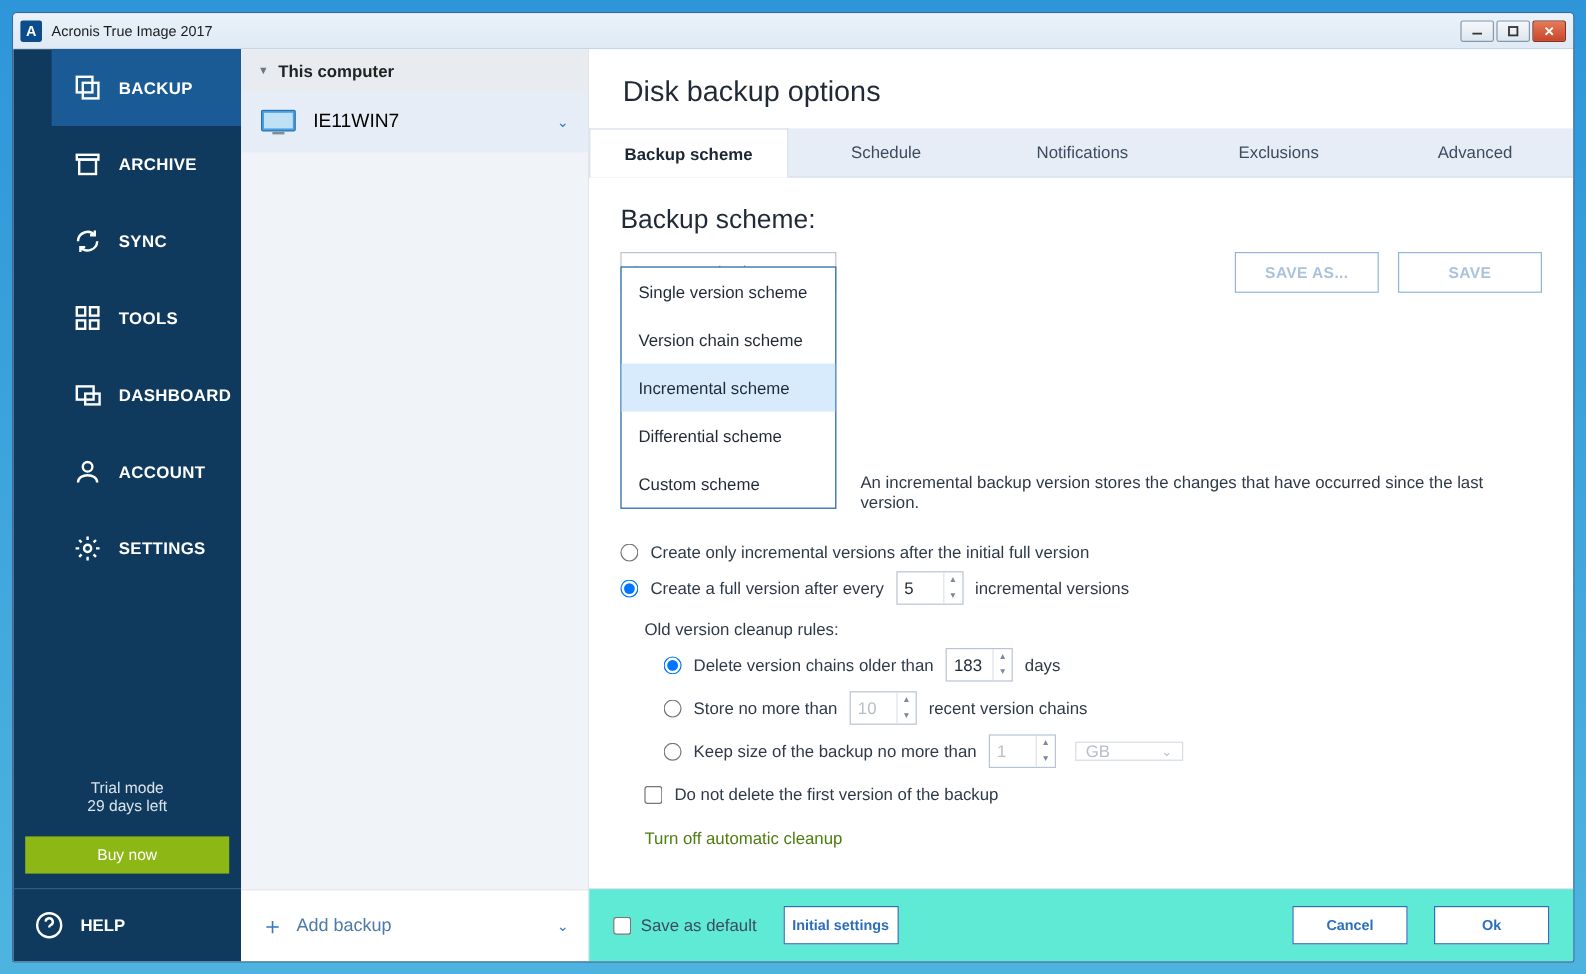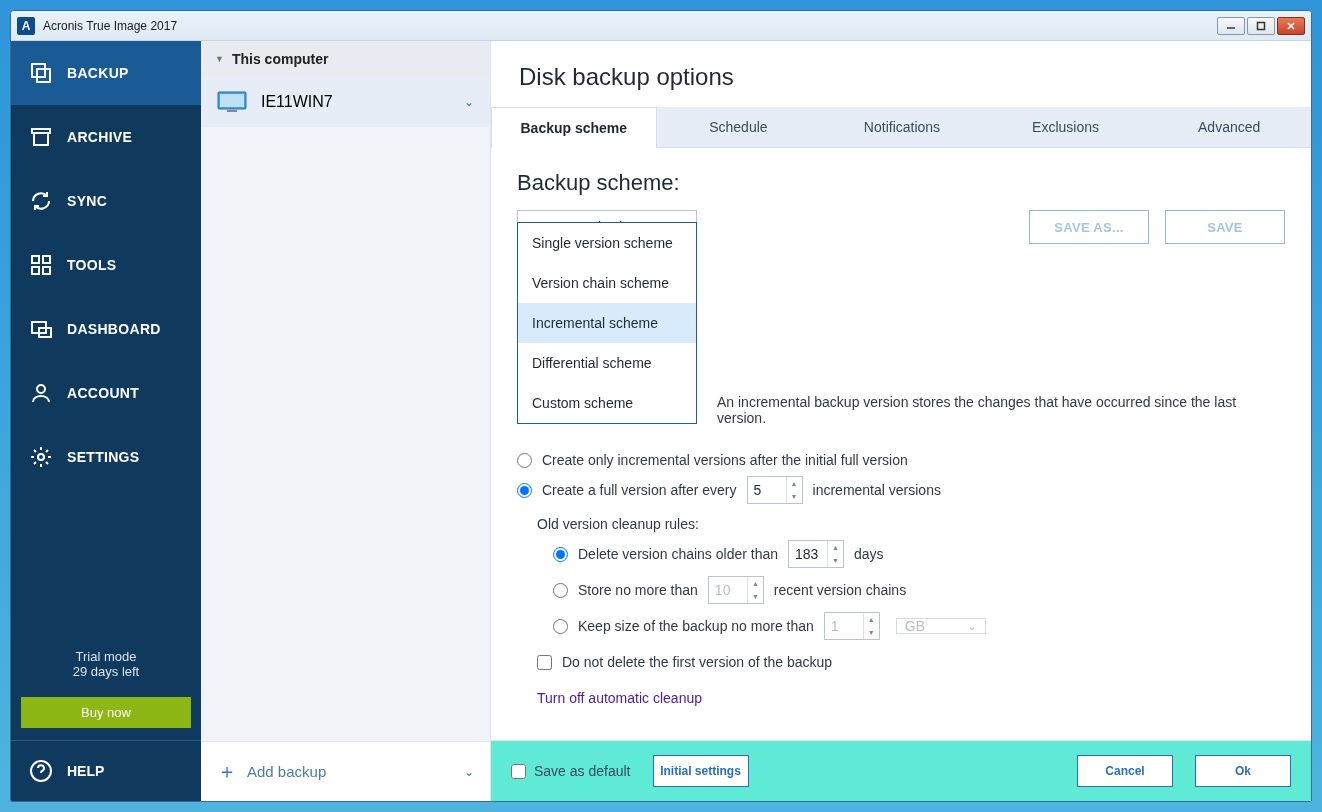--- a/index.html
+++ b/index.html
@@ -46,21 +46,21 @@
   }
   .winbtn.close { background: linear-gradient(#e67a59,#c9452a); border-color: #8a2c16; color: #fff; }
   .body { flex: 1; display: flex; min-height: 0; }
   .sidebar {
     width: 190px;
     background: #0f3a5e;
     color: #fff;
     display: flex;
     flex-direction: column;
   }
-  .nav { flex: 1; }
+  .nav { flex: 1; padding-left: 32px; }
   .nav-item {
     display: flex;
     align-items: center;
     gap: 14px;
     padding: 20px 18px;
     font-size: 14px;
     font-weight: 600;
     letter-spacing: 0.3px;
     cursor: pointer;
   }
@@ -200,21 +200,21 @@
   .num-input.disabled { color:#b7bec8; }
   .spin { position: absolute; right: 0; top: 0; bottom: 0; width: 16px; border-left: 1px solid #dce2ea; display:flex; flex-direction:column; }
   .spin span { flex:1; display:flex; align-items:center; justify-content:center; font-size:7px; color:#7b8998; cursor:pointer; }
   .unit-select {
     width: 90px; height: 16px;
     border: 1px solid #d5dbe3;
     display:inline-flex; align-items:center; justify-content:space-between;
     padding:0 8px; font-size:14px; color:#b7bec8;
     margin-left:6px;
   }
-  .link { color: #4c1d95; cursor: pointer; margin: 12px 0 0 20px; display:inline-block; }
+  .link { color: #4d7c0f; cursor: pointer; margin: 12px 0 0 20px; display:inline-block; }
   .footer {
     border-top: 1px solid #e2e6ec;
     padding: 14px 20px;
     display: flex; align-items: center; gap: 22px;
     background:#5eead4;
   }
   .btn-action {
     width: 96px; height: 32px;
     border: 1.5px solid #2a6fb8;
     background: #fff; color: #2a6fb8;

